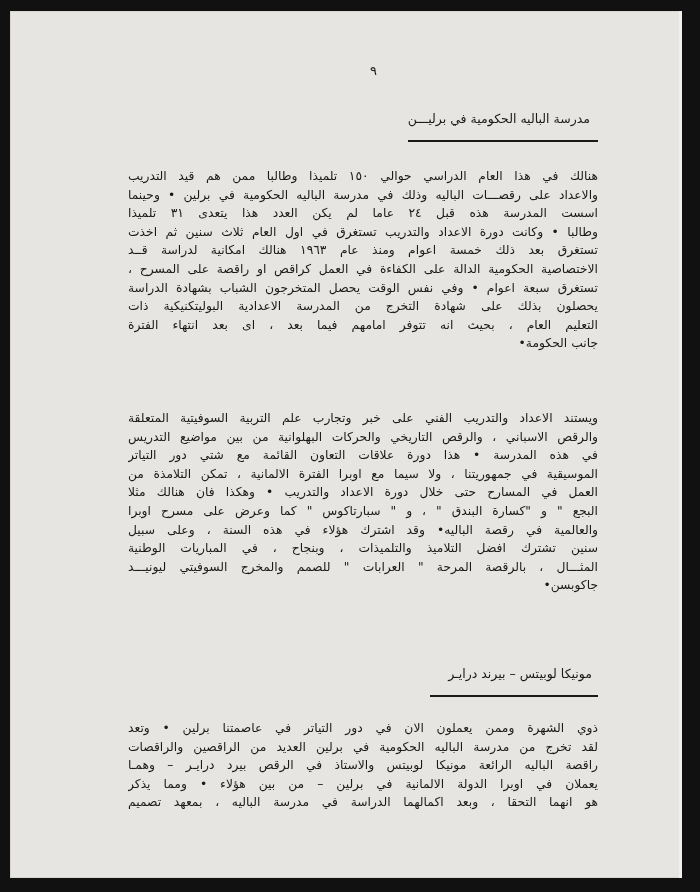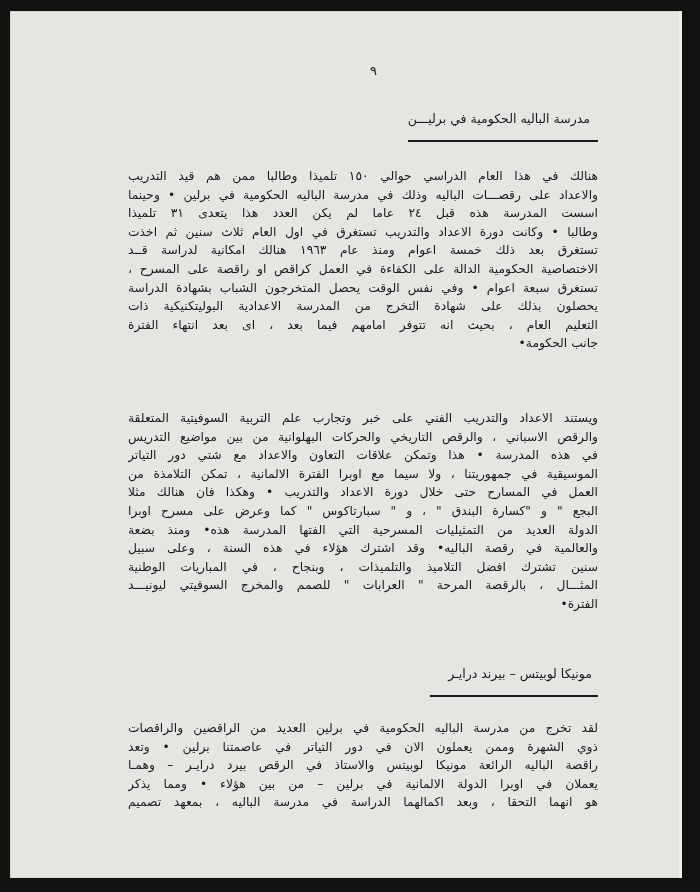--- a/index.html
+++ b/index.html
@@ -106,34 +106,33 @@
     <span class="line">الاختصاصية الحكومية الدالة على الكفاءة في العمل كراقص او راقصة على المسرح ،</span>
     <span class="line">تستغرق سبعة اعوام • وفي نفس الوقت يحصل المتخرجون الشباب بشهادة الدراسة</span>
     <span class="line">يحصلون بذلك على شهادة التخرج من المدرسة الاعدادية البوليتكنيكية ذات</span>
     <span class="line">التعليم العام ، بحيث انه تتوفر امامهم فيما بعد ، اى بعد انتهاء الفترة</span>
     <span class="line short">جانب الحكومة•</span>
   </div>
 
   <div class="para para-2">
     <span class="line">ويستند الاعداد والتدريب الفني على خبر وتجارب علم التربية السوفيتية المتعلقة</span>
     <span class="line">والرقص الاسباني ، والرقص التاريخي والحركات البهلوانية من بين مواضيع التدريس</span>
-    <span class="line">في هذه المدرسة • هذا وتمكن علاقات التعاون والاعداد مع شتي دور التياتر</span>
+    <span class="line">في هذه المدرسة • هذا دورة علاقات التعاون القائمة مع شتي دور التياتر</span>
     <span class="line">الموسيقية في جمهوريتنا ، ولا سيما مع اوبرا الفترة الالمانية ، تمكن التلامذة من</span>
     <span class="line">العمل في المسارح حتى خلال دورة الاعداد والتدريب • وهكذا فان هنالك مثلا</span>
     <span class="line">البجع " و "كسارة البندق " ، و " سبارتاكوس " كما وعرض على مسرح اوبرا</span>
-    <span class="line">الدولة العديد من التمثيليات المسرحية التي الفتها المدرسة هذه• ومنذ بضعة</span>
     <span class="line">والعالمية في رقصة الباليه• وقد اشترك هؤلاء في هذه السنة ، وعلى سبيل</span>
     <span class="line">سنين تشترك افضل التلاميذ والتلميذات ، وبنجاح ، في المباريات الوطنية</span>
     <span class="line">المثـــال ، بالرقصة المرحة " العرابات " للصمم والمخرج السوفيتي ليونيـــد</span>
-    <span class="line short">الفترة•</span>
+    <span class="line short">جاكوبسن•</span>
   </div>
 
   <div class="heading heading-2">مونيكا لوبيتس – بيرند درايـر</div>
   <div class="underline underline-2"></div>
 
   <div class="para para-3">
+    <span class="line">ذوي الشهرة وممن يعملون الان في دور التياتر في عاصمتنا برلين • وتعد</span>
     <span class="line">لقد تخرج من مدرسة الباليه الحكومية في برلين العديد من الراقصين والراقصات</span>
-    <span class="line">ذوي الشهرة وممن يعملون الان في دور التياتر في عاصمتنا برلين • وتعد</span>
     <span class="line">راقصة الباليه الرائعة مونيكا لوبيتس والاستاذ في الرقص بيرد درايـر – وهمـا</span>
     <span class="line">يعملان في اوبرا الدولة الالمانية في برلين – من بين هؤلاء • ومما يذكر</span>
     <span class="line">هو انهما التحقا ، وبعد اكمالهما الدراسة في مدرسة الباليه ، بمعهد تصميم</span>
   </div>
 </div>
 
 </body></html>

